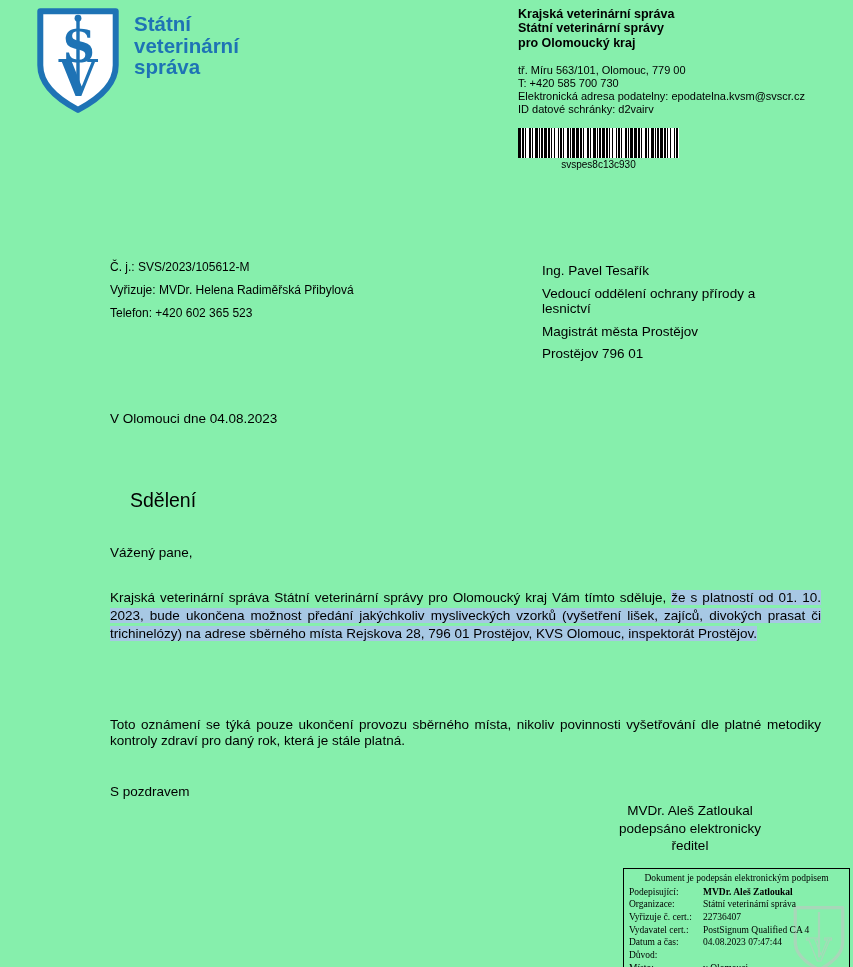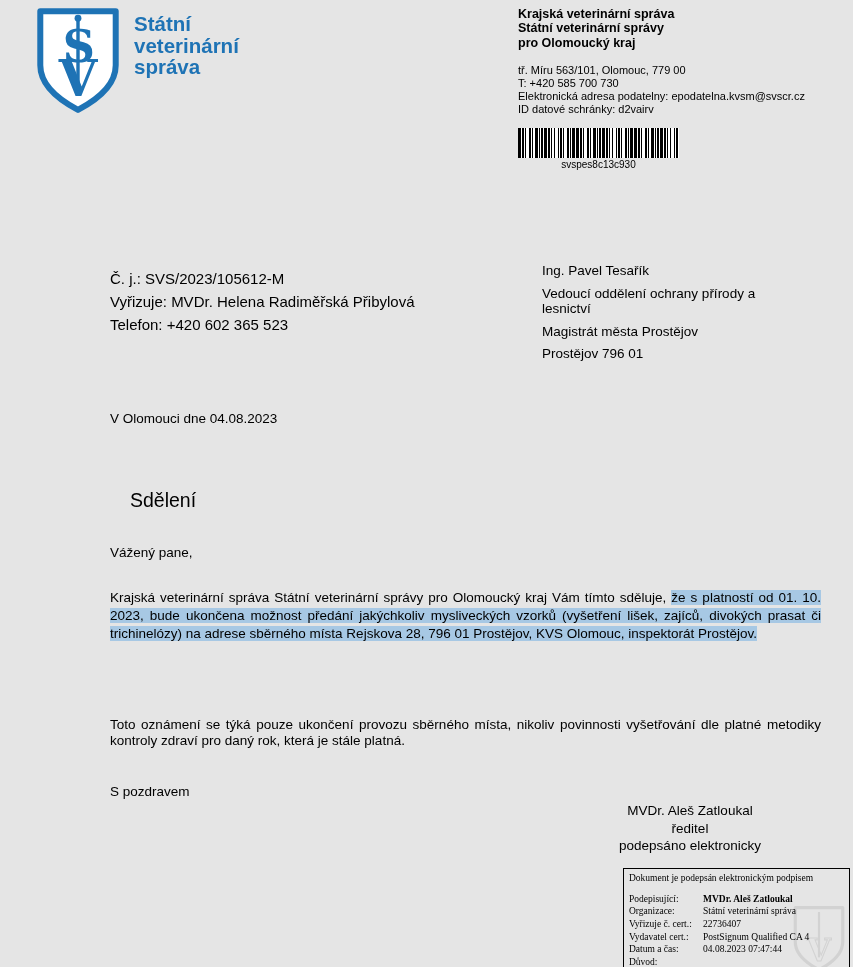--- a/index.html
+++ b/index.html
@@ -1,19 +1,19 @@
 <!DOCTYPE html>
 <html style="--brand: #1e73b5; --hl: #a7c8e4; --wm: #c4c4c4;"><head>
 <meta charset="utf-8">
 <style>
   * { margin:0; padding:0; box-sizing:border-box; }
   html,body { background:#ffffff; }
   :root { --brand:#1e73b5; --hl:#a7c8e4; --wm:#c4c4c4; }
   .page {
-    position:relative; width:853px; height:967px; background:#e5e5e5;
+    position:relative; width:853px; height:967px; background:#86efac;
     overflow:hidden; font-family:"Liberation Sans","DejaVu Sans",sans-serif;
     color:#000;
     text-decoration:underline;
   }
   .abs { position:absolute; }
 
   
   .logo-shield { left:35px; top:7px; }
   .logo-name { left:134px; top:13px; font-size:20.5px; font-weight:bold;
     line-height:21.5px; color:var(--brand); }
@@ -22,21 +22,21 @@
   .hdr-org { left:518px; top:7px; font-size:12.5px; font-weight:bold; line-height:14.3px; }
   .hdr-contact { left:518px; top:64px; font-size:11px; line-height:13px; }
 
   
   .barcode { left:518px; top:128px; width:161px; height:30px; display:flex; overflow:hidden; }
   .barcode span { display:block; height:100%; flex:none; }
   .bar-b { background:#000; } .bar-w { background:#fff; }
   .barcode-label { left:518px; top:159px; width:161px; text-align:center; font-size:10px; }
 
   
-  .ref { left:110px; top:267px; font-size:15px; line-height:23.2px; }
+  .ref { left:110px; top:256px; font-size:12px; line-height:23.2px; }
 
   
   .recipient { left:517px; top:263px; width:248px; font-size:13.5px; line-height:15.5px;margin-left:25px; }
   .recipient div { margin-bottom:7px; }
 
   .dateline { left:110px; top:411px; font-size:13.5px; }
   .subject { left:110px; top:489px; font-size:19.5px;margin-left:20px; }
   .salutation { left:110px; top:545px; font-size:13.5px; }
 
   .para { left:110px; width:711px; font-size:13.5px; text-align:justify; }
@@ -48,21 +48,21 @@
   .closing { left:110px; top:784px; font-size:13.5px; }
 
   .signer { left:575px; top:802px; width:230px; text-align:center;
     font-size:13.5px; line-height:17.6px; }
 
   
   .sigbox { left:623px; top:868px; width:227px; height:130px;
     border:1px solid #000; padding:3px 5px 0 5px;
     font-family:"Liberation Serif","DejaVu Serif",serif; font-size:9.5px;
     background:transparent; }
-  .sigbox-title { line-height:12.5px; margin-bottom:8px; white-space:nowrap; }
+  .sigbox-title { line-height:12.5px; margin-bottom:1px; white-space:nowrap;text-align:center; }
   .sigrow { display:flex; line-height:12.7px; position:relative; z-index:2; }
   .sigrow .lbl { width:74px; flex:none; }
   .sigrow .val { flex:1; }
   .sigrow.first .val { font-weight:bold; }
   .wm { position:absolute; left:168px; top:36px; z-index:1; opacity:.55; }
 </style>
 </head>
 <body>
 
 <div class="page">
@@ -213,22 +213,22 @@
   <div class="abs subject">Sdělení</div>
   <div class="abs salutation">Vážený pane,</div>
 
   <div class="abs para p1"><span>Krajská veterinární správa Státní veterinární správy pro Olomoucký kraj Vám tímto sděluje, </span><span class="hl">že s platností od 01. 10. 2023, bude ukončena možnost předání jakýchkoliv mysliveckých vzorků (vyšetření lišek, zajíců, divokých prasat či trichinelózy) na adrese sběrného místa Rejskova 28, 796 01 Prostějov, KVS Olomouc, inspektorát Prostějov.</span></div>
   <div class="abs para p3">Toto oznámení se týká pouze ukončení provozu sběrného místa, nikoliv povinnosti vyšetřování dle platné metodiky kontroly zdraví pro daný rok, která je stále platná.</div>
 
   <div class="abs closing">S pozdravem</div>
 
   <div class="abs signer">
     <div>MVDr. Aleš Zatloukal</div>
+    <div>podepsáno elektronicky</div>
     <div>ředitel</div>
-    <div>podepsáno elektronicky</div>
   </div>
 
   <div class="abs sigbox">
     <svg class="wm" width="54" height="68" viewBox="0 0 100 126">
       <path d="M6,5 H94 V68 Q94 97 50 120 Q6 97 6 68 Z" fill="none" stroke="#c4c4c4" stroke-width="6" stroke-linejoin="round"></path>
       <text x="50" y="104" font-size="58" font-family="DejaVu Serif, serif" font-weight="bold" fill="none" stroke="#c4c4c4" stroke-width="2" text-anchor="middle">V</text>
       <line x1="50" y1="13" x2="50" y2="97" stroke="#c4c4c4" stroke-width="4"></line>
     </svg>
     <div class="sigbox-title">Dokument je podepsán elektronickým podpisem</div>
     <div class="sigrow first">

